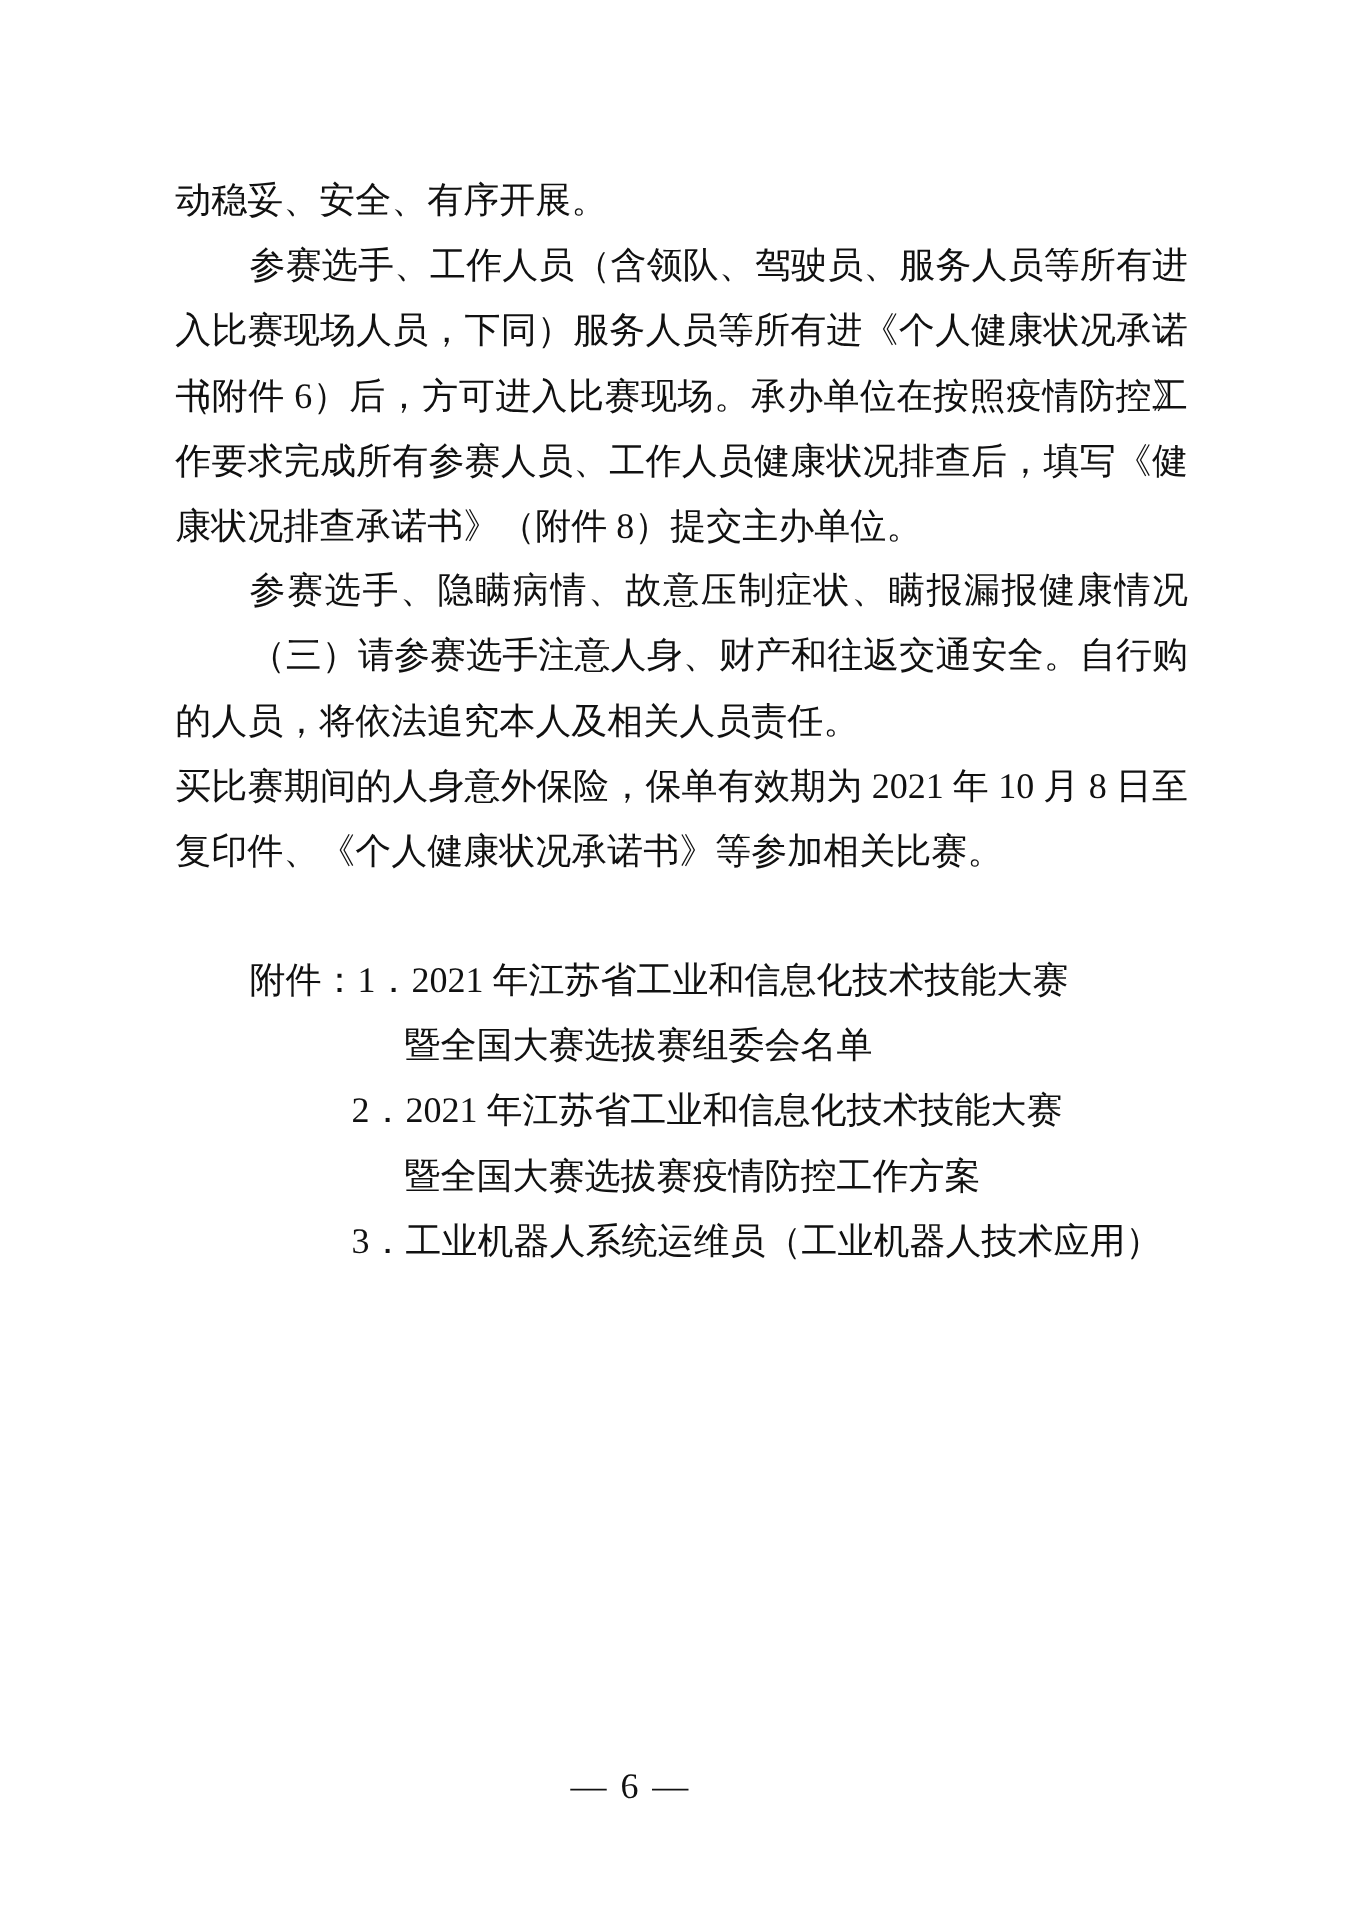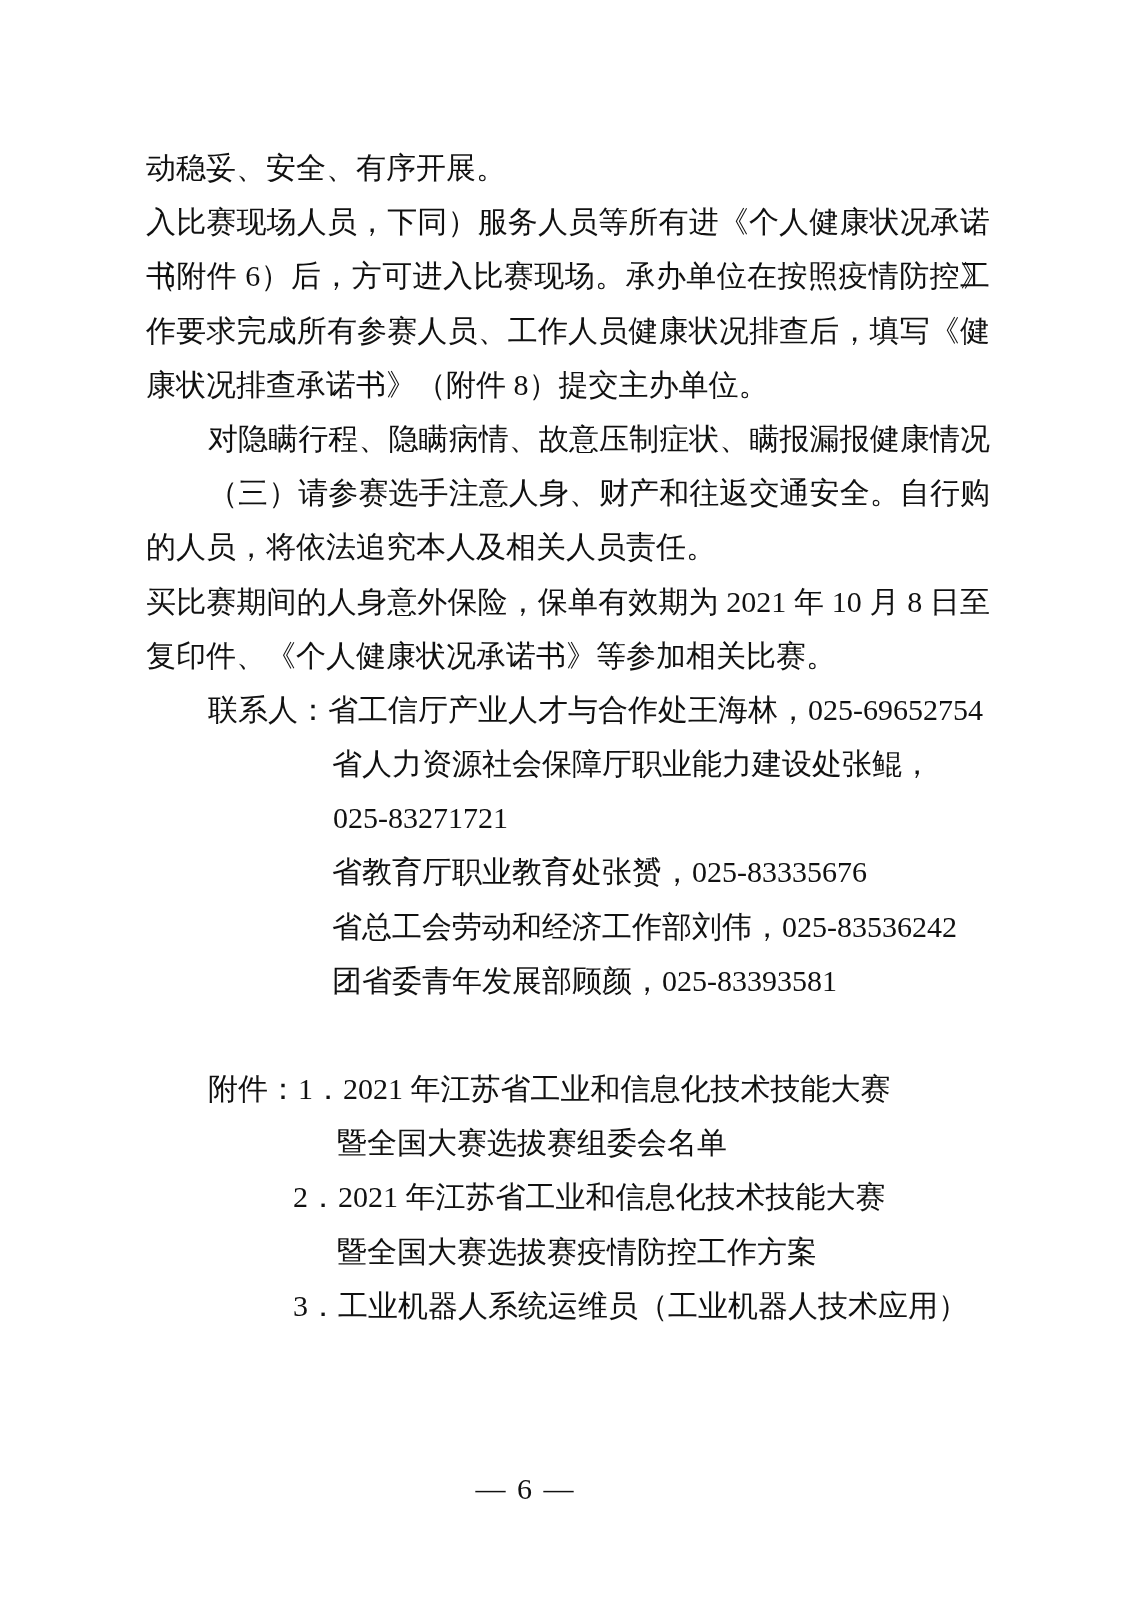--- a/index.html
+++ b/index.html
@@ -53,39 +53,32 @@
   }
 </style>
 </head>
 <body>
 
 <div class="page">
   <div class="content">
 
     <div>
       <div class="ln">动稳妥、安全、有序开展。</div>
+      <div class="ln ind2 just">参赛选手、工作人员（含领队、驾驶员、服务人员等所有进</div>
       <div class="ln just">入比赛现场人员，下同）服务人员等所有进《个人健康状况承诺书》</div>
       <div class="ln just">（附件 6）后，方可进入比赛现场。承办单位在按照疫情防控工</div>
       <div class="ln just">作要求完成所有参赛人员、工作人员健康状况排查后，填写《健</div>
       <div class="ln">康状况排查承诺书》（附件 8）提交主办单位。</div>
-      <div class="ln ind2 just">对隐瞒行程、隐瞒病情、故意压制症状、瞒报漏报健康情况</div>
+      <div class="ln ind2 just">参赛选手、隐瞒病情、故意压制症状、瞒报漏报健康情况</div>
       <div class="ln ind2 just">（三）请参赛选手注意人身、财产和往返交通安全。自行购</div>
       <div class="ln">的人员，将依法追究本人及相关人员责任。</div>
       <div class="ln just">买比赛期间的人身意外保险，保单有效期为 2021 年 10 月 8 日至</div>
       <div class="ln">复印件、《个人健康状况承诺书》等参加相关比赛。</div>
     </div>
 
-    <div>
-      <div class="ln ind2">联系人：省工信厅产业人才与合作处王海林，025-69652754</div>
-      <div class="ln cont">省人力资源社会保障厅职业能力建设处张鲲，</div>
-      <div class="ln phone">025-83271721</div>
-      <div class="ln cont">省教育厅职业教育处张赟，025-83335676</div>
-      <div class="ln cont">省总工会劳动和经济工作部刘伟，025-83536242</div>
-      <div class="ln cont">团省委青年发展部顾颜，025-83393581</div>
-    </div>
 
     <div class="spacer"></div>
 
     <div>
       <div class="ln ind2">附件：1．2021 年江苏省工业和信息化技术技能大赛</div>
       <div class="ln acont">暨全国大赛选拔赛组委会名单</div>
       <div class="ln aitem">2．2021 年江苏省工业和信息化技术技能大赛</div>
       <div class="ln acont">暨全国大赛选拔赛疫情防控工作方案</div>
       <div class="ln aitem">3．工业机器人系统运维员（工业机器人技术应用）</div>
     </div>

